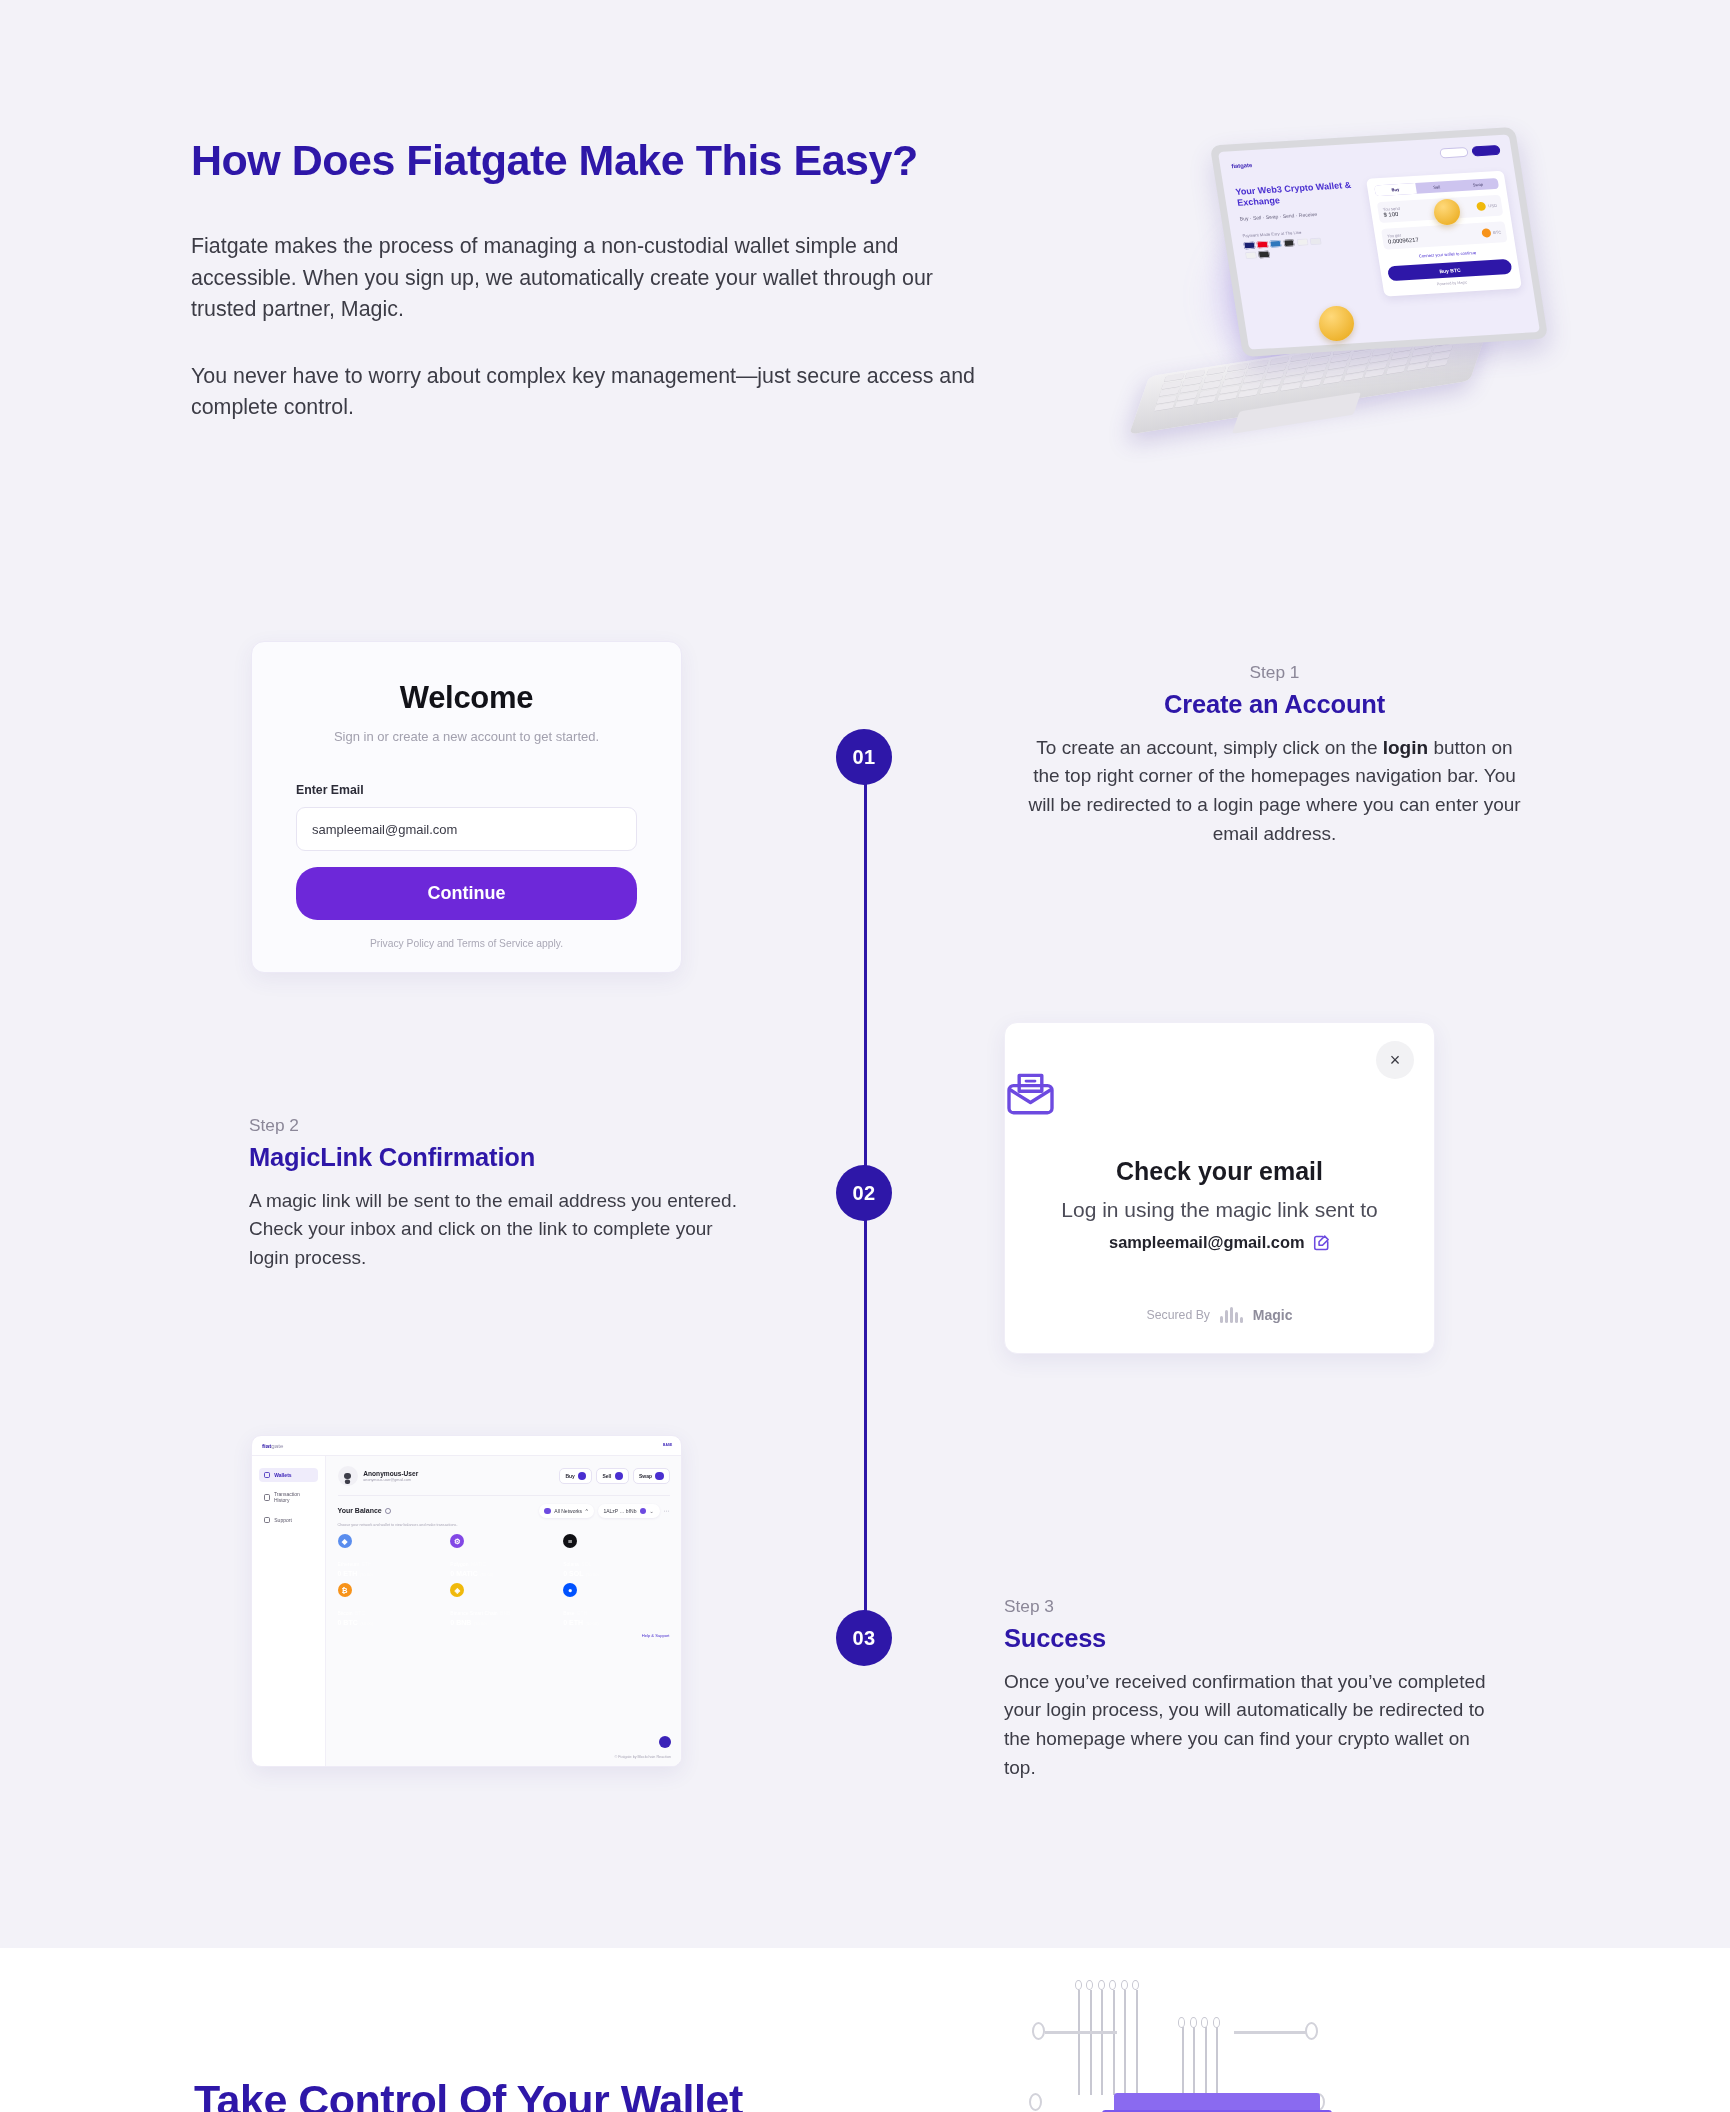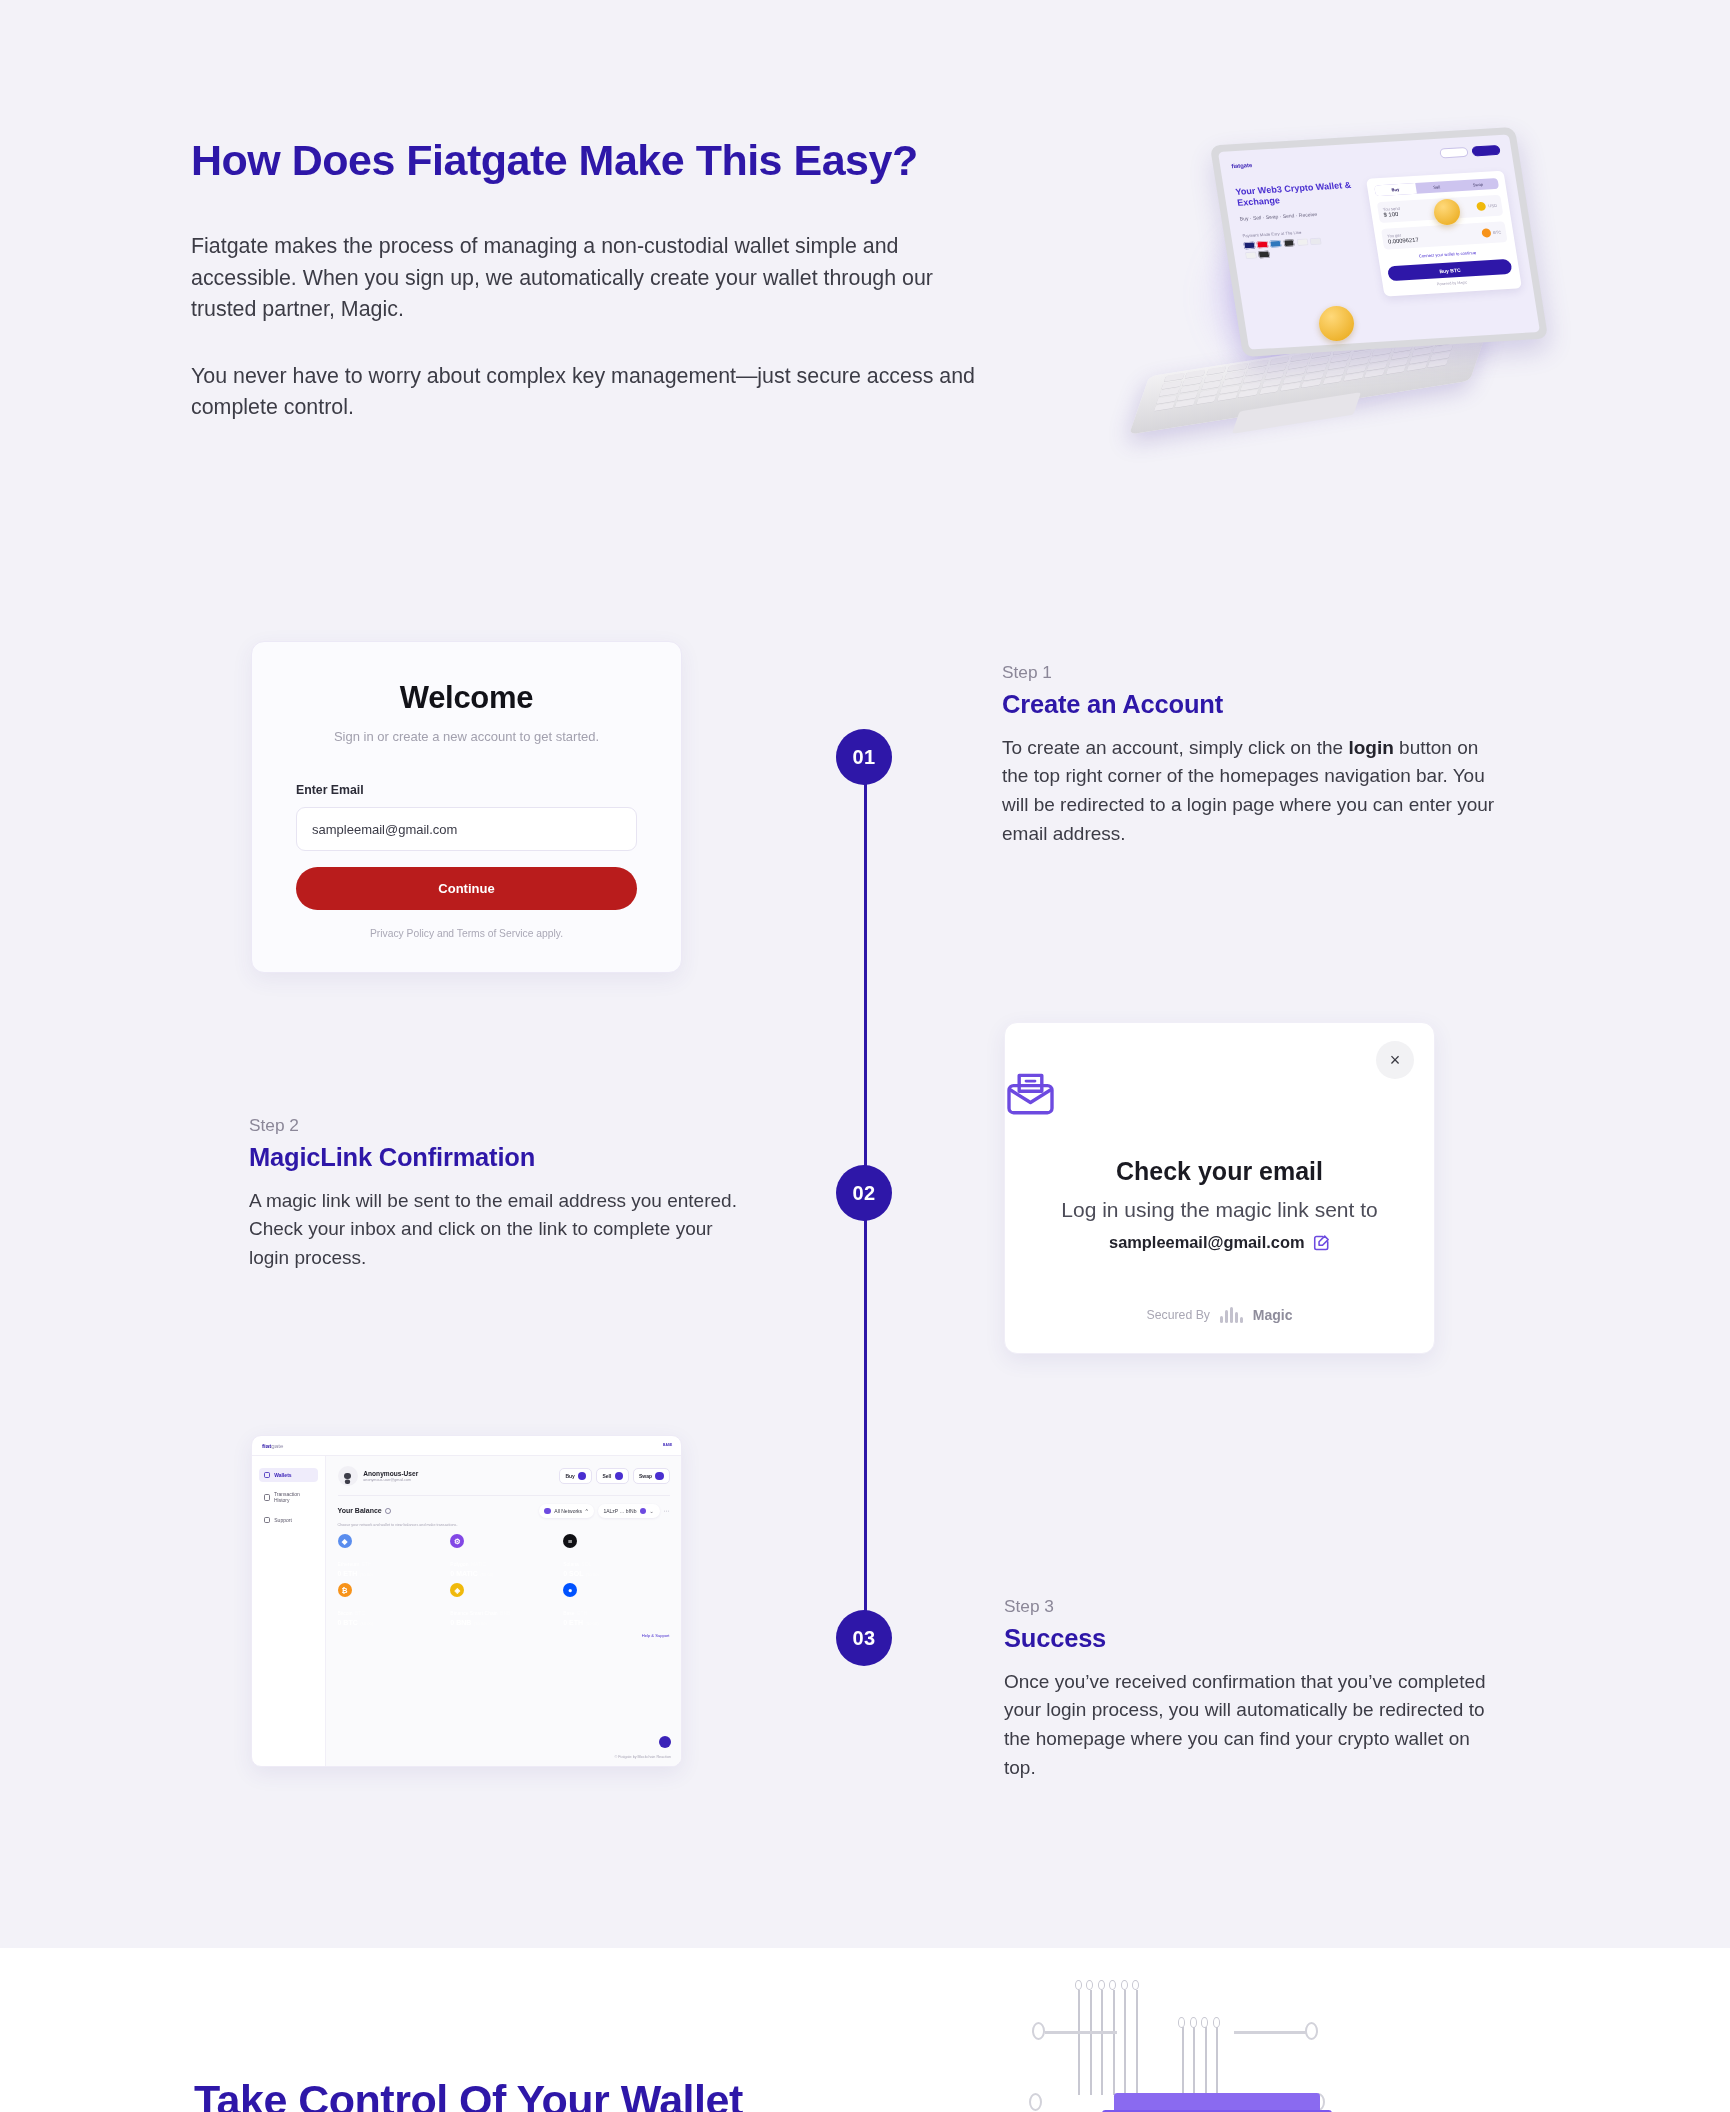--- a/index.html
+++ b/index.html
@@ -96,41 +96,41 @@
   .tl-dot.d1 { left:836px; top:729px; }
   .tl-dot.d2 { left:836px; top:1165px; }
   .tl-dot.d3 { left:836px; top:1610px; }
 
   
   .step { position:absolute; width:493px; }
   .step .eyebrow { font-size:17.3px; color:#8b8798; margin-bottom:6.6px; }
   .step h3 { font-size:25.5px; font-weight:700; color:#2e17a8; letter-spacing:-0.2px; }
   .step p { font-size:19px; line-height:1.52; color:#3c3c46; margin-top:15px; }
   .step p b { font-weight:700; color:#23232c; }
-  .step-1 { left:1002px; top:662px; }
+  .step-1 { left:1028px; top:662px;text-align:center; }
   .step-2 { left:249px; top:1115px; }
   .step-3 { top:1596px; left:1004px; }
 
   
   .welcome-card {
     position:absolute; left:251px; top:641px; width:431px; height:332px;
     background:#fbfbfe; border:0.8px solid #ece9f6; border-radius:13px;
     box-shadow:0 6.6px 21.4px rgba(70,50,140,.07);
     padding:38px 44px 0;
   }
   .welcome-card h2 { text-align:center; font-size:31px; font-weight:700; color:#121218; letter-spacing:-0.3px; }
   .welcome-card .sub { text-align:center; font-size:13px; color:#a2a0ae; margin-top:13px; }
   .welcome-card .lbl { font-size:12.3px; font-weight:700; color:#2c2c38; margin-top:39px; }
   .welcome-card .inp {
     margin-top:10px; height:44px; background:#fff; border:0.8px solid #e7e4f2; border-radius:9px;
     display:flex; align-items:center; padding:0 15px; font-size:13px; color:#3a3a46;
   }
   .welcome-card .cta {
-    margin-top:16.4px; height:43px; background:#b91c1c; border-radius:21.4px;
-    display:flex; align-items:center; justify-content:center; color:#fff; font-size:13px; font-weight:700;
+    margin-top:16.4px; height:53px; background:#6d28d9; border-radius:21.4px;
+    display:flex; align-items:center; justify-content:center; color:#fff; font-size:18px; font-weight:700;
   }
   .welcome-card .legal { text-align:center; font-size:10.3px; color:#aaa8b6; margin-top:18px; }
 
   
   .magic-modal {
     position:absolute; left:1004px; top:1022px; width:431px; height:332px;
     background:#fff; border:0.8px solid #f0eef7; border-radius:13px;
     box-shadow:0 6.6px 21.4px rgba(70,50,140,.08);
   }
   .magic-close {

